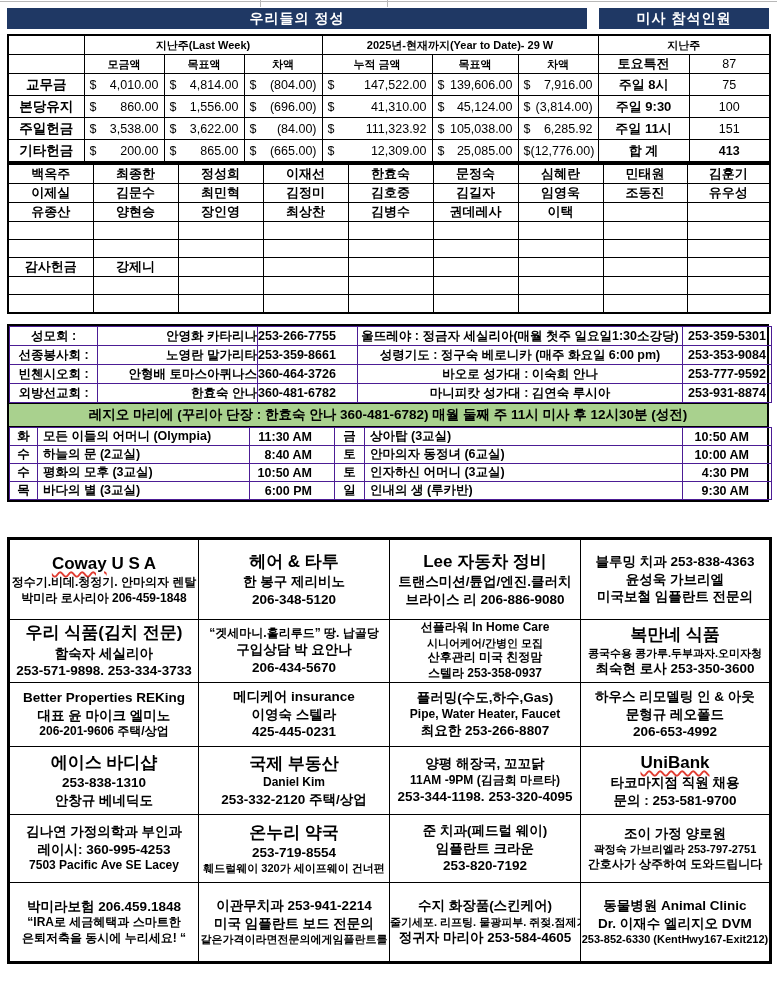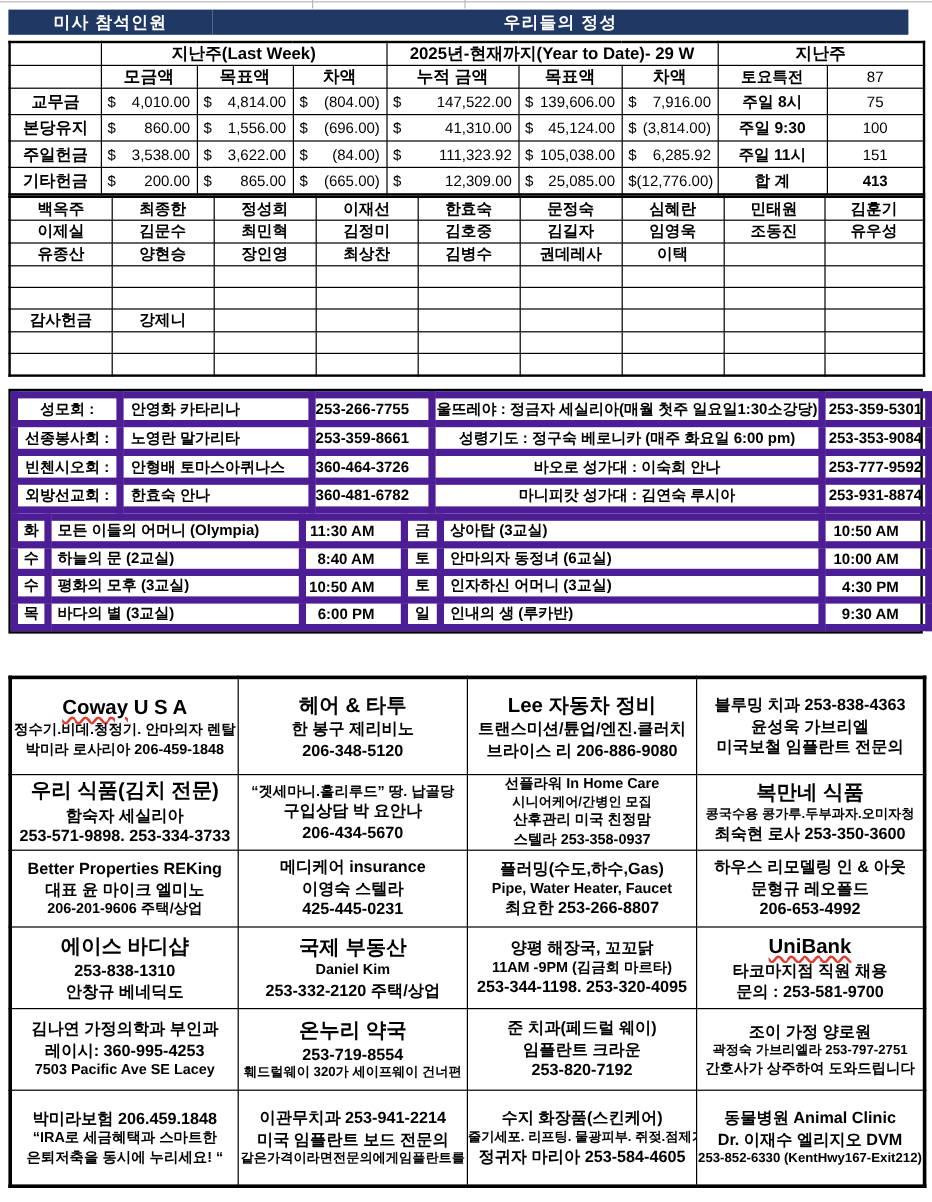--- a/index.html
+++ b/index.html
@@ -17,41 +17,41 @@
     text-align:center;line-height:21px;letter-spacing:1px;}
   .navy-left{width:580px;margin-right:12px;}
   .navy-right{width:170px;}
 
   table.grid{border-collapse:collapse;table-layout:fixed;width:762px;border:2px solid #000;}
   table.grid td{border:1px solid #000;overflow:hidden;white-space:nowrap;padding:0;}
 
   
   .money td{height:18px;}
   .money tr.datar td{height:21px;}
-  .hdr{text-align:center;font-weight:700;font-size:14px;margin-top:35px;}
+  .hdr{text-align:center;font-weight:700;font-size:11px;margin-top:35px;}
   .lbl{text-align:center;font-weight:700;font-size:13.5px;}
   .acc{display:flex;justify-content:space-between;padding:0 5px;font-size:12.5px;}
   .attl{text-align:center;font-weight:700;font-size:13px;}
   .attv{text-align:center;font-size:12.5px;}
   .b{font-weight:700;}
 
   
   .navy-strip{height:21px;background:#1f3864;color:#fff;font-weight:700;font-size:14px;
     text-align:center;line-height:21px;border:2px solid #000;border-bottom:0;margin-top:3px;letter-spacing:1px;}
 
   
   .dues td{height:17px;text-align:center;font-weight:700;font-size:13px;}
 
   
   .contact-wrap{border:2px solid #000;margin-top:10px;}
   .contact-wrap table{border-collapse:collapse;table-layout:fixed;width:100%;}
-  .contact-wrap td{border:6px solid #4c1d95;overflow:hidden;white-space:nowrap;padding:0;}
+  .contact-wrap td{border:1px solid #4c1d95;overflow:hidden;white-space:nowrap;padding:0;}
   .contact td{height:18px;font-size:12.5px;font-weight:700;}
   .c-org{text-align:center;}
-  .c-name{text-align:left;padding-left:6px !important;}
+  .c-name{text-align:right;padding-left:6px !important;}
   .c-phone{text-align:left;}
   .c-right{text-align:center;}
   .c-rphone{text-align:center;}
   .green-banner{background:#a9d18e;height:22px;line-height:22px;text-align:center;
     font-weight:700;font-size:13.5px;border-top:1px solid #000;border-bottom:1px solid #000;}
   .sched td{height:17px;font-size:12.5px;font-weight:700;}
   .s-day{text-align:center;}
   .s-name{text-align:left;padding-left:5px !important;}
   .s-time{text-align:right;padding-right:22px !important;}
 
@@ -75,22 +75,22 @@
 </head>
 <body>
 
 <div class="artifact-top"></div>
 <div class="tick" style="left:260px;"></div>
 <div class="tick" style="left:387px;"></div>
 
 <div class="page">
 
   <div class="navy-band">
+    <div class="navy-cell navy-left">우리들의 정성</div>
     <div class="navy-cell navy-right">미사 참석인원</div>
-    <div class="navy-cell navy-left">우리들의 정성</div>
   </div>
 
   <table class="grid money">
     <colgroup>
       <col style="width:76px">
         <col style="width:80px">
         <col style="width:80px">
         <col style="width:78px">
       <col style="width:110px">
         <col style="width:86px">
@@ -420,20 +420,21 @@
           </tr>
           <tr>
             <td class="c-org">외방선교회 :</td>
             <td class="c-name">한효숙 안나</td>
             <td class="c-phone">360-481-6782</td>
             <td class="c-right">마니피캇 성가대 : 김연숙 루시아</td>
             <td class="c-rphone">253-931-8874</td>
           </tr>
         </tbody>
     </table>
+    <div class="green-banner">레지오 마리에 (꾸리아 단장 : 한효숙 안나  360-481-6782)  매월 둘째 주 11시  미사 후 12시30분 (성전)</div>
     <table class="sched">
       <colgroup>
         <col style="width:28px">
           <col style="width:212px">
           <col style="width:85px">
         <col style="width:30px">
           <col style="width:318px">
           <col style="width:89px">
       </colgroup>
       <tbody id="sched-body">

